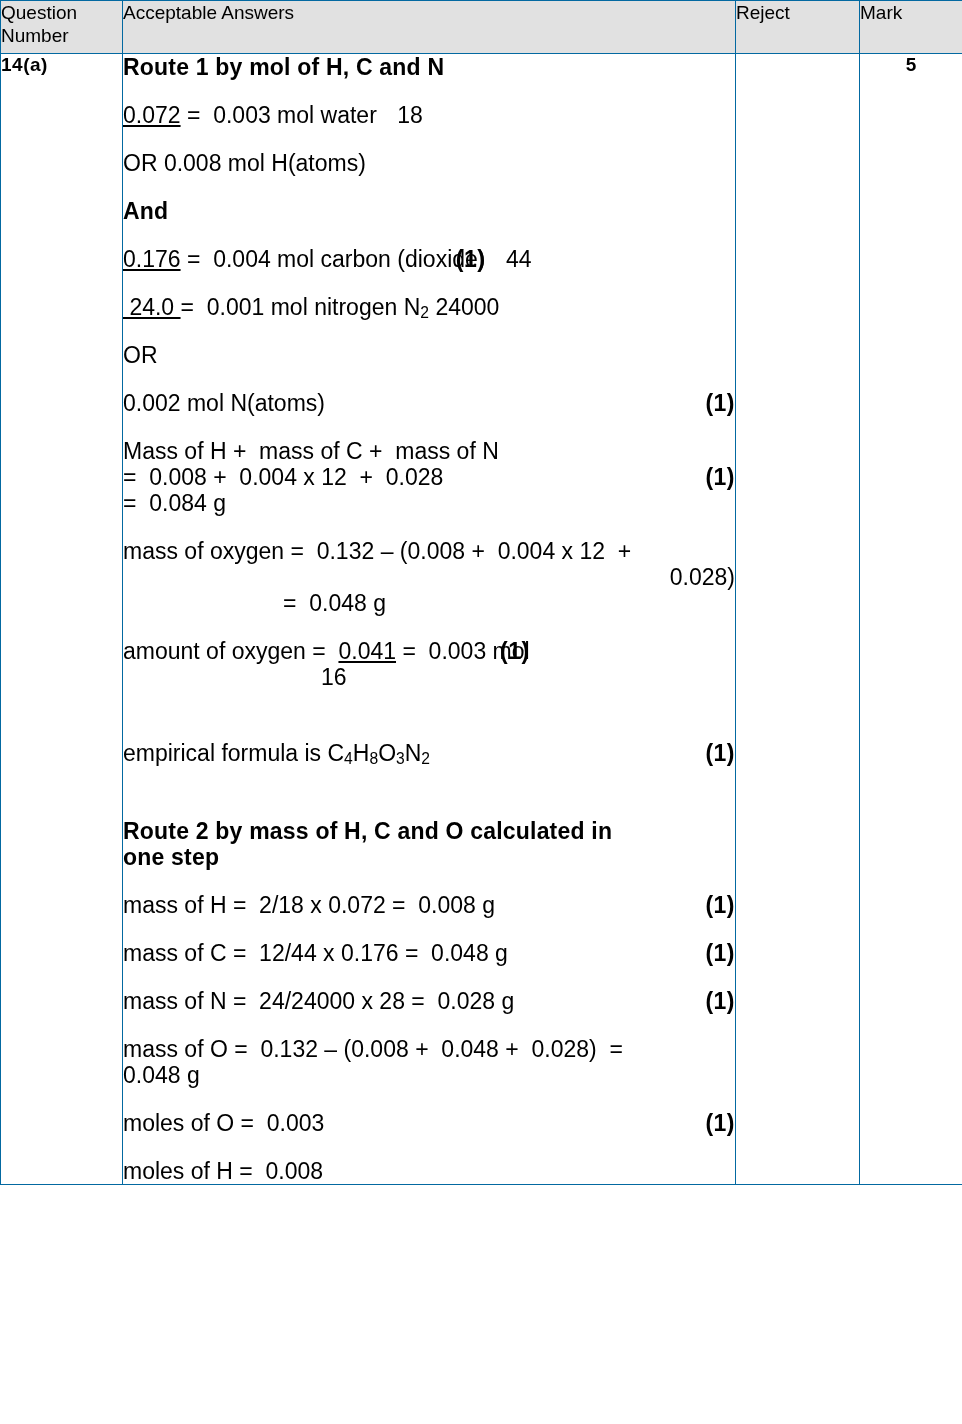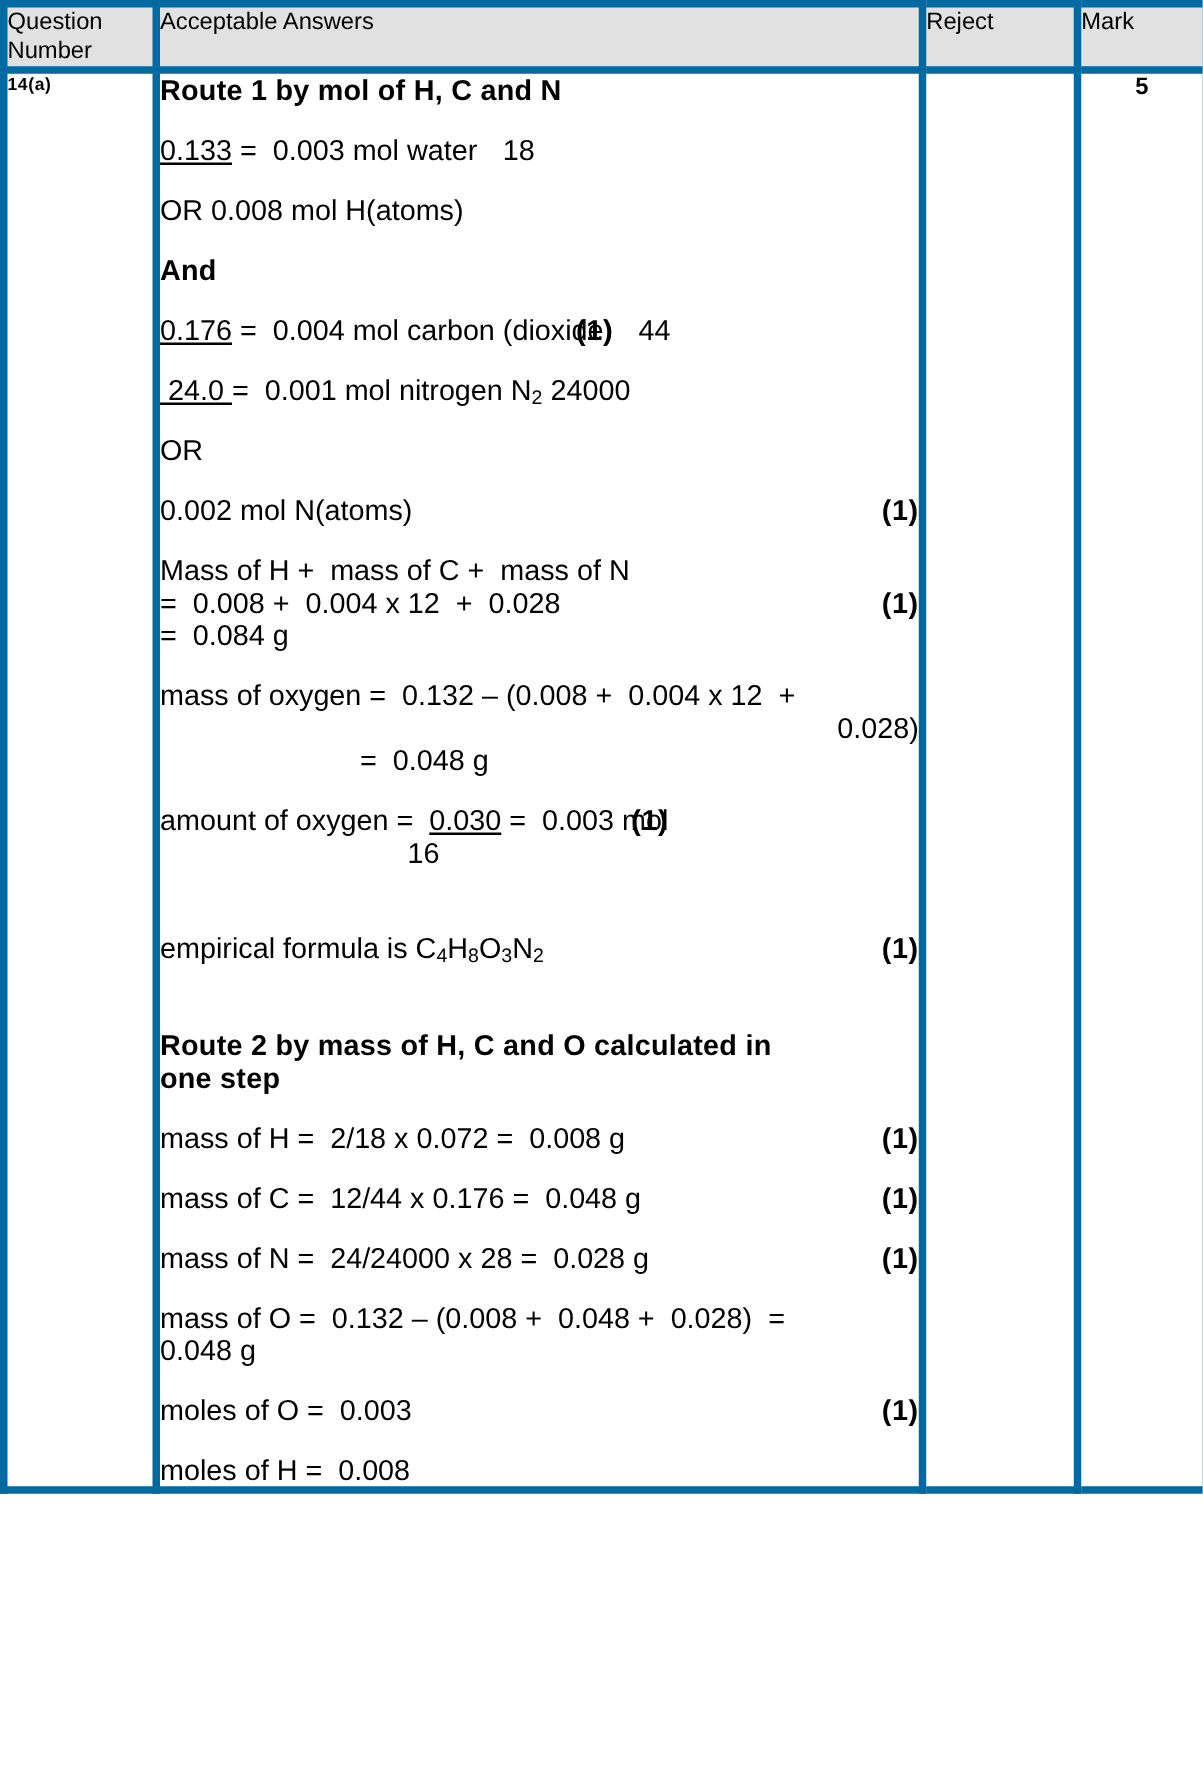--- a/index.html
+++ b/index.html
@@ -16,21 +16,21 @@
     overflow: hidden;
   }
 
   table.mark-scheme {
     width: 962px;
     border-collapse: collapse;
     table-layout: fixed;
   }
   table.mark-scheme td,
   table.mark-scheme th {
-    border: 6px solid #0369a1;
+    border: 1px solid #0369a1;
     vertical-align: top;
     padding: 0;
   }
 
   
   col.c-qnum    { width: 122px; }
   col.c-answers { width: 613px; }
   col.c-reject  { width: 124px; }
   col.c-mark    { width: 103px; }
 
@@ -44,21 +44,21 @@
     padding: 6px 8px 7px 8px;
     height: 53px;
   }
   th.qnum-head { padding-left: 9px; }
   th.answers-head { padding-left: 10px; }
   th.reject-head { padding-left: 11px; }
   th.mark-head { padding-left: 12px; }
 
   
   td.qnum-cell {
-    font-size: 14px;
+    font-size: 19px;
     font-weight: bold;
     padding: 9px 0 0 9px;
     letter-spacing: 0.5px;
   }
   td.reject-cell { }
   td.mark-cell {
     font-size: 19px;
     font-weight: bold;
     text-align: center;
     padding: 9px 0 0 0;
@@ -128,21 +128,21 @@
       <td class="qnum-cell">
         <span>14(a)</span>
       </td>
 
       <td class="answers-cell">
         <div class="ans-body">
 
           <span class="line bold">Route 1 by mol of H, C and N</span>
 
           <div class="blk">
-            <span class="frac-row"><span class="num-u">0.133</span><span> =  0.003 mol water</span></span>
+            <span class="frac-row"><span class="num-u">0.072</span><span> =  0.003 mol water</span></span>
             <span class="den-line den-indent">18</span>
           </div>
 
           <div class="blk">
             <span class="line">OR 0.008 mol H(atoms)</span>
           </div>
 
           <div class="blk">
             <span class="line bold">And</span>
           </div>
@@ -171,21 +171,21 @@
             <span class="line">=  0.084 g</span>
           </div>
 
           <div class="blk">
             <span class="line">mass of oxygen =  0.132 – (0.008 +  0.004 x 12  +</span>
             <span class="rt">0.028)</span>
             <span class="line indent-eq">=  0.048 g</span>
           </div>
 
           <div class="blk">
-            <span class="frac-row"><span>amount of oxygen =  </span><span class="num-u">0.030</span><span> =  0.003 mol</span><span class="mk">(1)</span></span>
+            <span class="frac-row"><span>amount of oxygen =  </span><span class="num-u">0.041</span><span> =  0.003 mol</span><span class="mk">(1)</span></span>
             <span class="den-line" style="padding-left:198px">16</span>
           </div>
 
           <div class="blk-xl">
             <span class="line"><span>empirical formula is C</span><sub>4</sub><span>H</span><sub>8</sub><span>O</span><sub>3</sub><span>N</span><sub>2</sub><span class="mk">(1)</span></span>
           </div>
 
           <div class="blk-lg">
             <span class="line bold">Route 2 by mass of H, C and O calculated in</span>
             <span class="line bold">one step</span>

